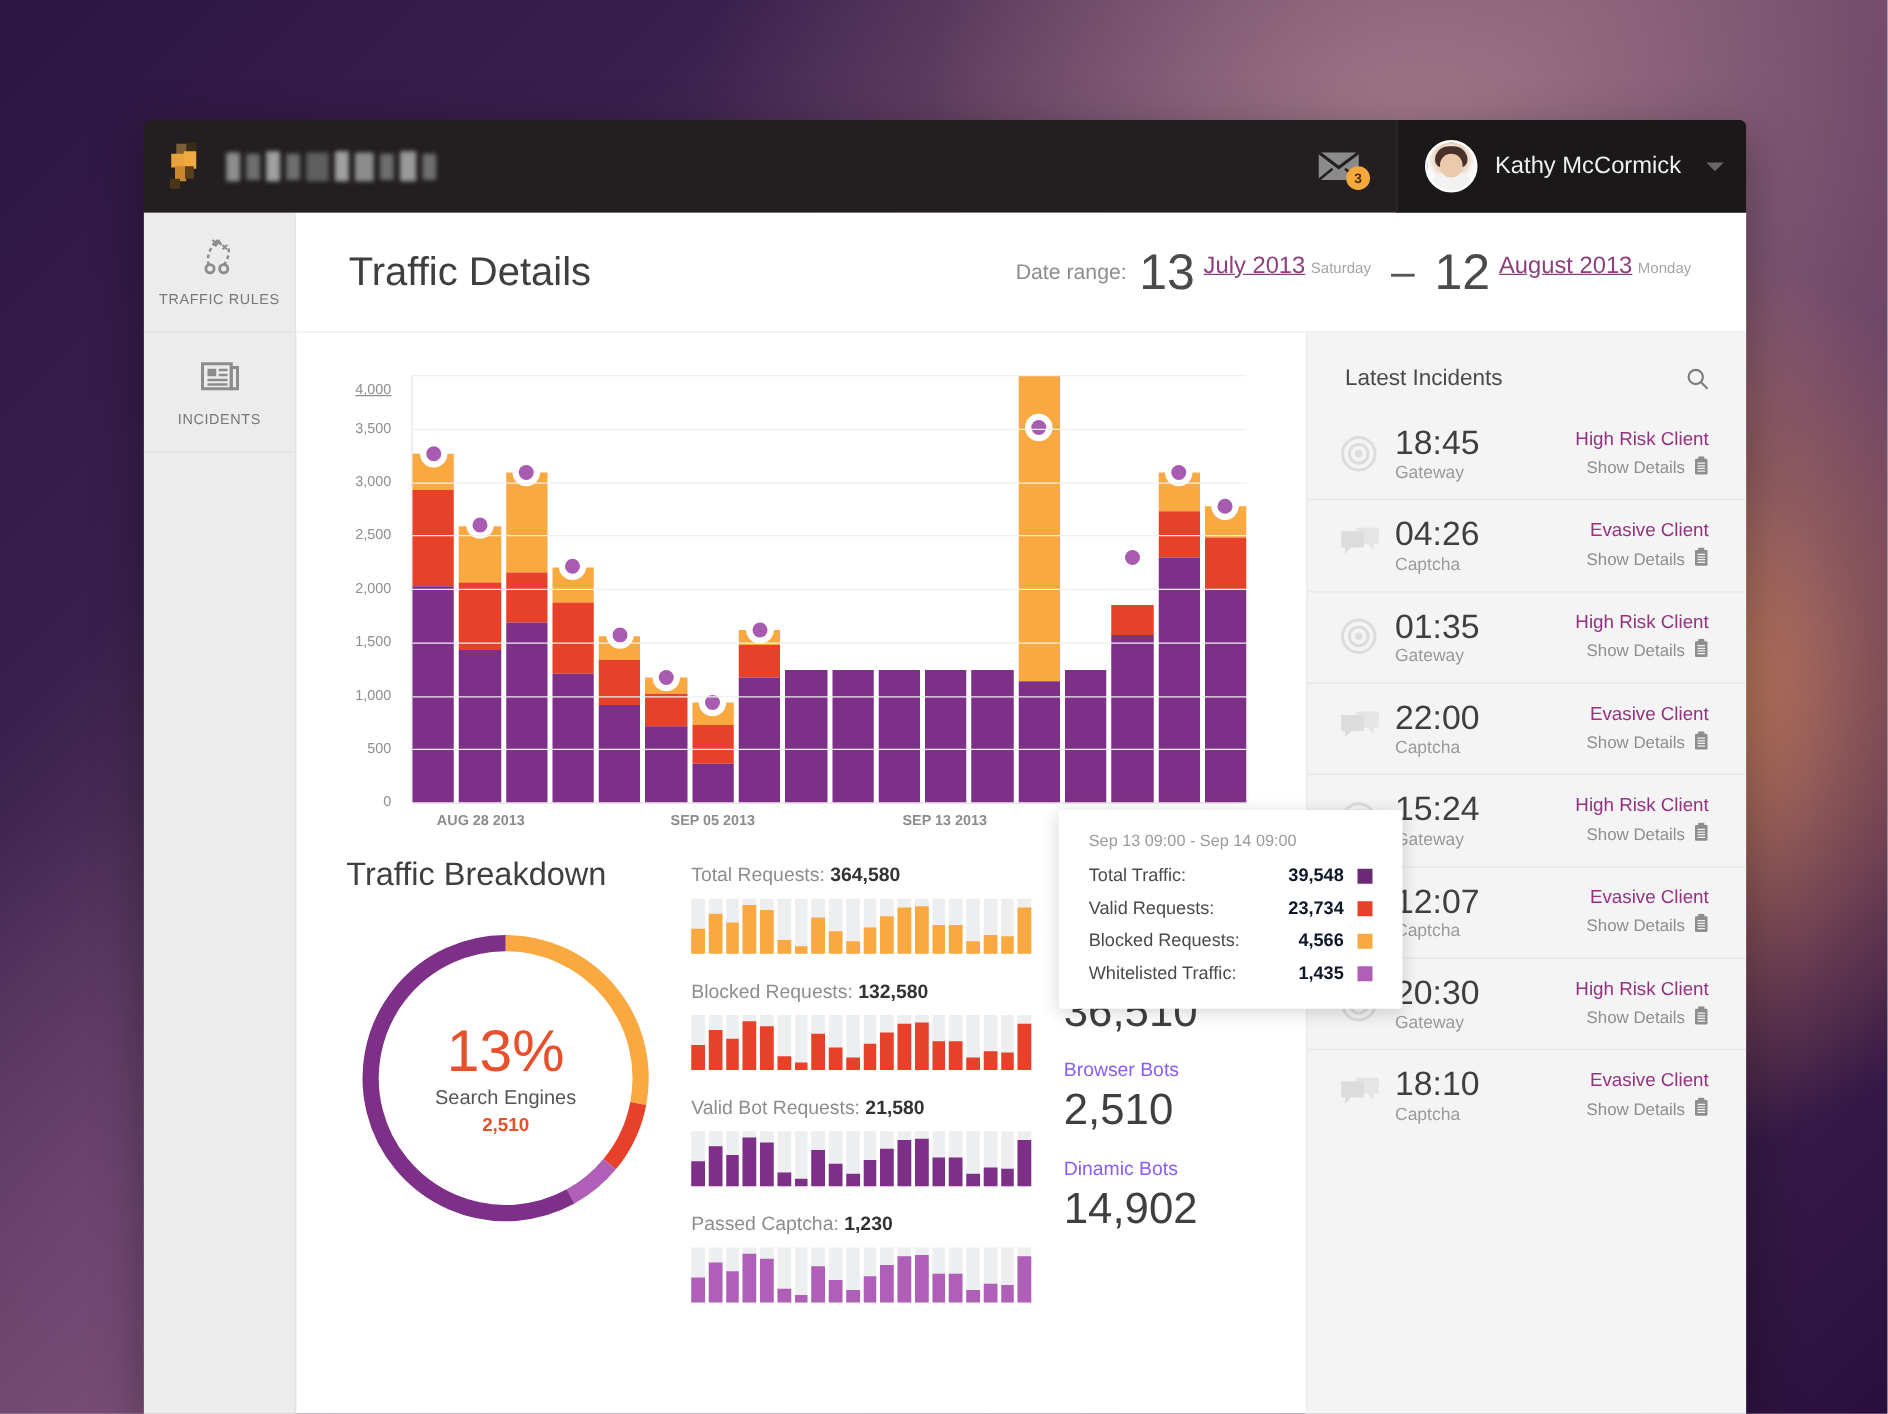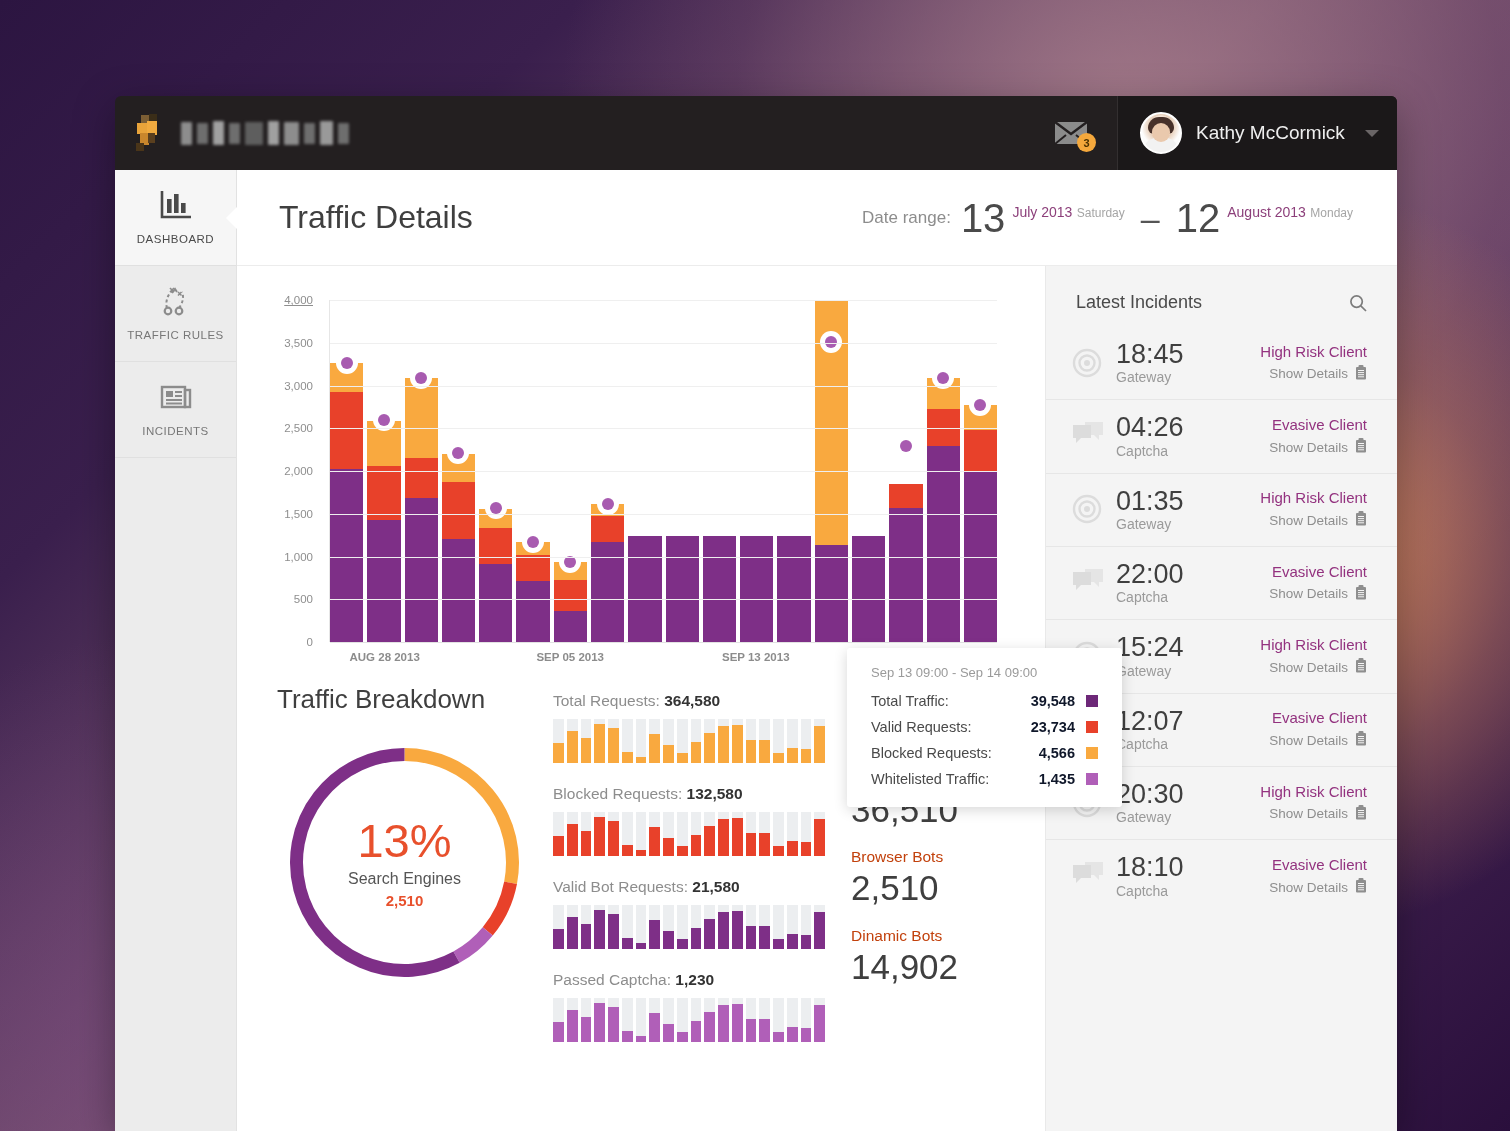--- a/index.html
+++ b/index.html
@@ -105,21 +105,21 @@
   .page-head {
     height: 96px; display: flex; align-items: center; padding: 0 44px 0 42px;
     border-bottom: 1px solid #ececec; background: #fff;
   }
   .page-title { font-size: 32px; font-weight: normal; color: #3f3f3f; }
   .daterange { margin-left: auto; display: flex; align-items: center; gap: 10px; }
   .dr-label { font-size: 17px; color: #8d8d8d; }
   .dr-group { display: flex; align-items: flex-start; gap: 7px; }
   .dr-day { font-size: 40px; color: #4a4a4a; line-height: 0.95; font-weight: 300; }
   .dr-meta { padding-top: 4px; }
-  .dr-month { font-size: 14px; color: #8c3f7a; line-height: 1.1; }
+  .dr-month { font-size: 19px; color: #8c3f7a; line-height: 1.1; text-decoration: underline; }
   .dr-month.b { color: #8c3f7a; }
   .dr-dow { font-size: 12px; color: #a5a5a5; }
   .dr-dash { font-size: 34px; color: #555; padding: 0 6px; line-height: 1; align-self: center; }
 
   .content { display: flex; flex: 1; min-height: 0; }
   .left-col { flex: 1; min-width: 0; padding: 0; }
   .right-col { width: 352px; flex: 0 0 352px; background: #f4f4f4; border-left: 1px solid #e9e9e9; }
 
   
   .chart-area { position: relative; padding: 34px 48px 0 40px; height: 400px; }
@@ -176,21 +176,21 @@
   .metric:last-child { margin-bottom: 0; }
   .metric-label { font-size: 15.5px; color: #8d8d8d; margin-bottom: 9px; }
   .metric-label b { color: #333; }
   .spark { display: flex; align-items: flex-end; gap: 3px; height: 44px; }
   .spark-col { flex: 1; height: 100%; position: relative; background: #eceef0; }
   .spark-fill { position: absolute; left: 0; right: 0; bottom: 0; }
 
   .bd-right { width: 150px; flex: 0 0 150px; padding-top: 8px; }
   .stat { margin-bottom: 19px; }
   .stat:last-child { margin-bottom: 0; }
-  .stat-label { font-size: 15.5px; color: #c2410c; margin-bottom: 2px; }
+  .stat-label { font-size: 15.5px; color: #8b5cf6; margin-bottom: 2px; }
   .stat-value { font-size: 35px; color: #3f3f3f; font-weight: 300; line-height: 1.12; }
 
   
   .inc-head { display: flex; align-items: center; padding: 26px 30px 14px 30px; }
   .inc-title { font-size: 18px; color: #4a4a4a; font-weight: normal; }
   .inc-search { margin-left: auto; color: #7c7c7c; cursor: pointer; display: flex; }
   .inc-row { display: flex; align-items: center; padding: 13px 30px 14px 26px; border-top: 1px solid #e6e6e6; }
   .inc-row:first-of-type { border-top: none; }
   .inc-ico { width: 44px; flex: 0 0 44px; color: #dcdcdc; display: flex; align-items: center; }
   .inc-time { flex: 0 0 auto; }
@@ -249,31 +249,20 @@
         </div>
         <span class="user-name">Kathy McCormick</span>
         <span class="caret-down"></span>
       </div>
     </div>
   </div>
 
   <div class="body-wrap">
 
     <nav class="sidebar">
-      <div class="side-item active">
-        <span class="side-ico">
-          <svg width="32" height="30" viewBox="0 0 32 30">
-              <path d="M2 1v26h29" fill="none" stroke="currentColor" stroke-width="2.6"></path>
-              <rect x="7" y="9" width="4.6" height="14" fill="currentColor"></rect>
-              <rect x="14" y="4" width="4.6" height="19" fill="currentColor"></rect>
-              <rect x="21" y="13" width="4.6" height="10" fill="currentColor"></rect>
-            </svg>
-        </span>
-        <span class="side-label">DASHBOARD</span>
-      </div>
       <div class="side-item">
         <span class="side-ico">
           <svg width="34" height="30" viewBox="0 0 34 30">
             <path d="M8 22C6 16 9 8 13 5" fill="none" stroke="currentColor" stroke-width="2" stroke-dasharray="3 2.5"></path>
             <path d="M20 22c4-5 5-12 3-16" fill="none" stroke="currentColor" stroke-width="2" stroke-dasharray="3 2.5"></path>
             <path d="M11 2l4 4M15 2l-4 4" stroke="currentColor" stroke-width="1.6"></path>
             <path d="M19 6l3.5 3.5M22.5 6L19 9.5" stroke="currentColor" stroke-width="1.6"></path>
             <path d="M13 7l3 -4 2 3" fill="none" stroke="currentColor" stroke-width="2"></path>
             <circle cx="9" cy="25" r="3.3" fill="none" stroke="currentColor" stroke-width="2.2"></circle>
             <circle cx="20" cy="25" r="3.3" fill="none" stroke="currentColor" stroke-width="2.2"></circle>
@@ -326,21 +315,21 @@
             <div class="chart">
               <div class="y-axis" id="y-axis">
                   <span class="y-tick" style="top: 342px;">0</span>
                   <span class="y-tick" style="top: 299.25px;">500</span>
                   <span class="y-tick" style="top: 256.5px;">1,000</span>
                   <span class="y-tick" style="top: 213.75px;">1,500</span>
                   <span class="y-tick" style="top: 171px;">2,000</span>
                   <span class="y-tick" style="top: 128.25px;">2,500</span>
                   <span class="y-tick" style="top: 85.5px;">3,000</span>
                   <span class="y-tick" style="top: 42.75px;">3,500</span>
-                  <span class="y-tick" style="top: 0px; text-decoration: underline;">4,000</span>
+                  <span class="y-tick" style="top: 12px; text-decoration: underline;">4,000</span>
                 </div>
               <div class="plot" id="plot">
                 <div class="bars" id="bars">
                     <div class="barcol">
                       <div class="seg o" style="height: 29.07px;"></div>
                       <div class="seg r" style="height: 76.95px;"></div>
                       <div class="seg p" style="height: 173.137px;"></div>
                       <span class="dot" style="bottom: 279.158px;"></span>
                     </div>
                     <div class="barcol">

